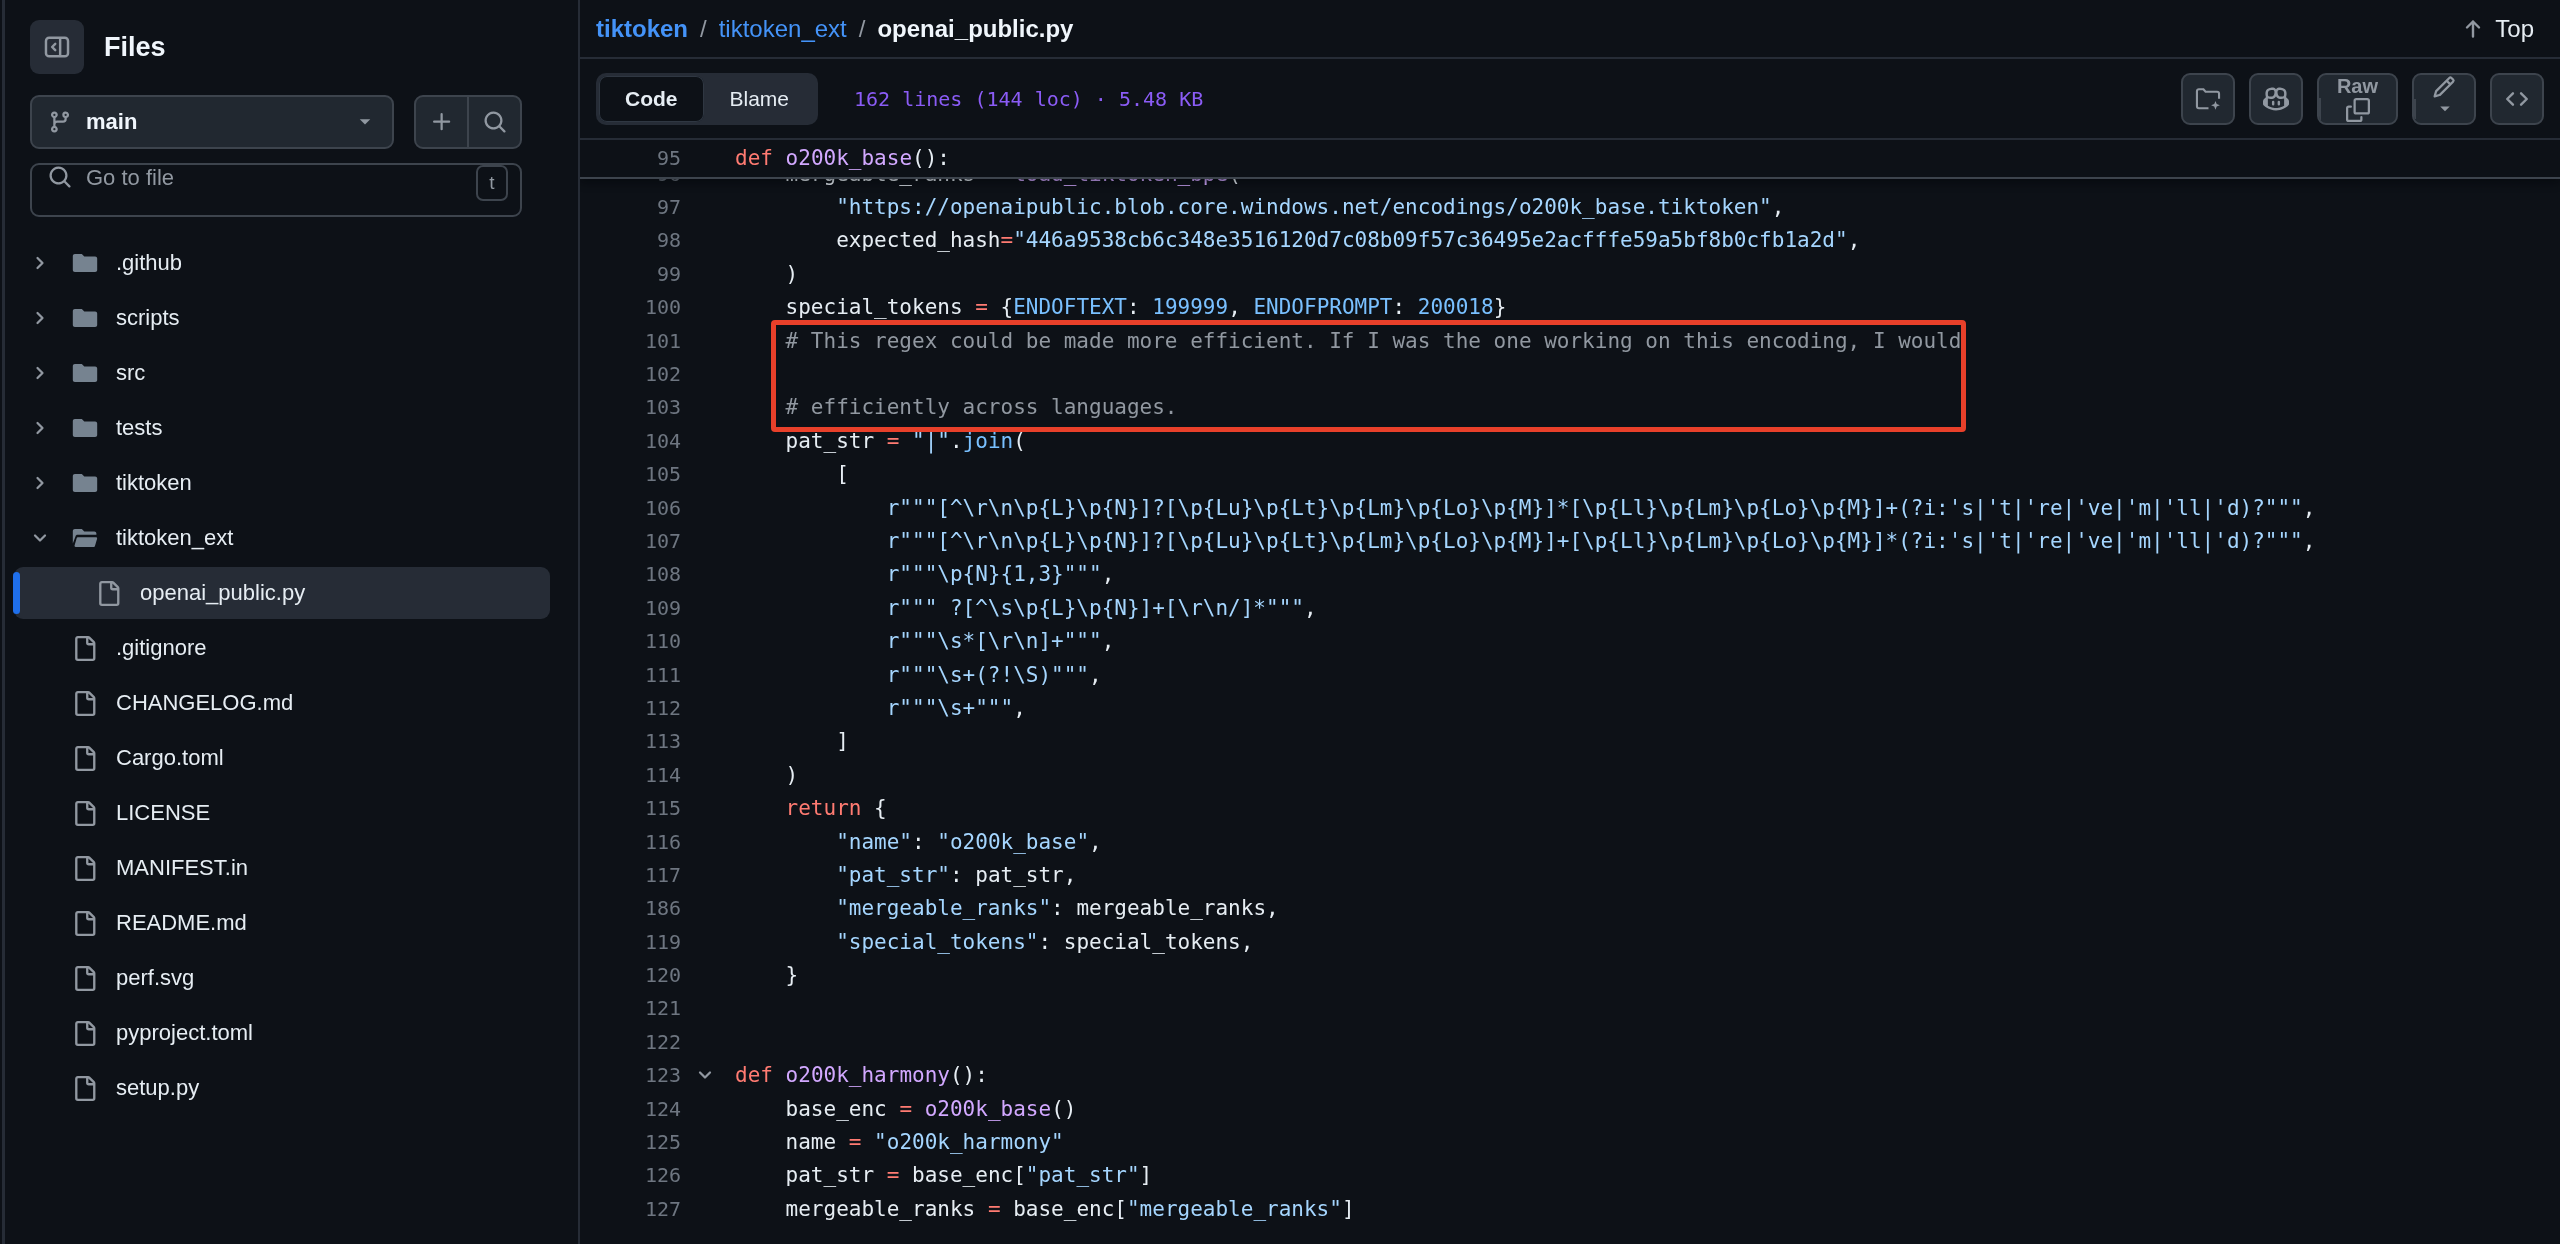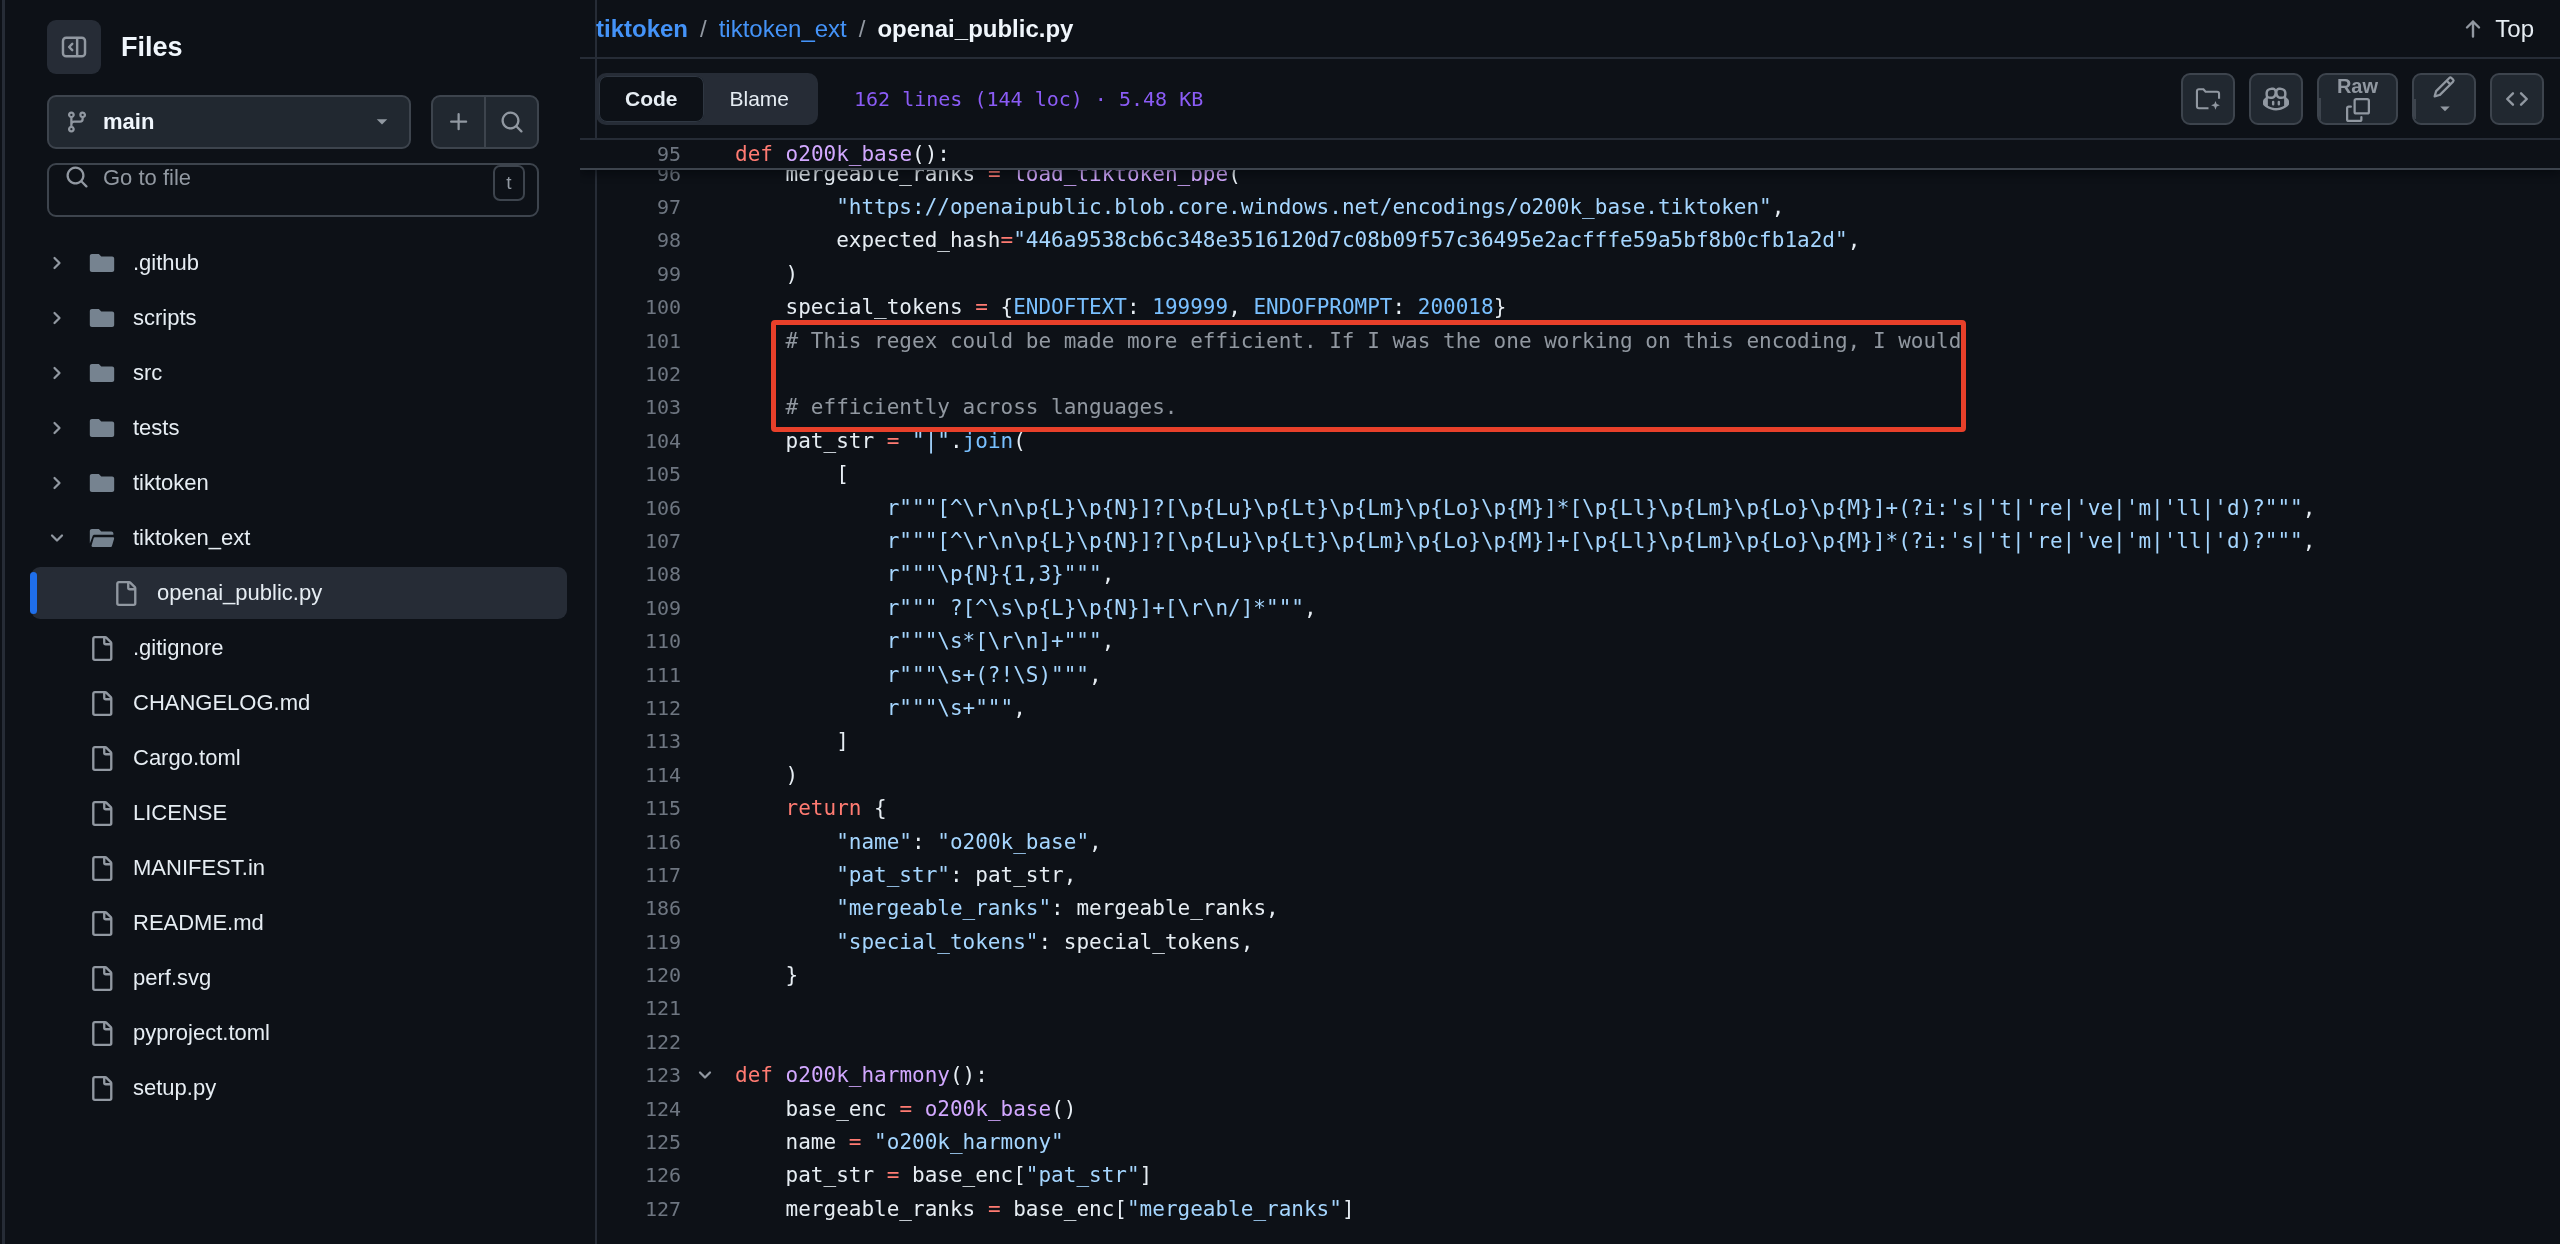--- a/index.html
+++ b/index.html
@@ -11,21 +11,21 @@
     position:relative;
   }
   body::before { 
     content:""; position:absolute; left:2px; top:0; bottom:0; width:3px;
     background:#262c36; z-index:20;
   }
   svg { display:block; }
 
   
   .sidebar {
-    position:absolute; left:17px; top:0; width:580px; height:1244px;
+    position:absolute; left:0; top:0; width:580px; height:1244px;
     border-right:2px solid #262c36;
   }
   .sidebar-header {
     position:absolute; top:20px; left:30px; height:54px;
     display:flex; align-items:center; gap:20px;
   }
   .collapse-btn {
     width:54px; height:54px; border-radius:9px; background:#262c36;
     display:flex; align-items:center; justify-content:center; color:#9198a1;
     border:none; cursor:pointer;
@@ -143,21 +143,21 @@
   }
   .ln .chev { position:absolute; right:20px; top:50%; transform:translateY(-50%); color:#9198a1; }
   .cl {
     font-family:"DejaVu Sans Mono", monospace; font-size:21px; white-space:pre;
     color:#e6edf3;
   }
   .tk-k{color:#ff7b72} .tk-o{color:#ff7b72} .tk-f{color:#d2a8ff}
   .tk-s{color:#a5d6ff} .tk-c{color:#79c0ff} .tk-m{color:#9198a1} .tk-p{color:#e6edf3}
 
   .sticky-line {
-    position:absolute; top:0; left:0; right:0; height:30px; background:#0d1117;
+    position:absolute; top:0; left:0; right:0; height:39px; background:#0d1117;
     border-bottom:2px solid #3d444d; display:flex; align-items:center; z-index:5;
     box-shadow:0 4px 8px rgba(1,4,9,.45);
   }
   .annotation-box {
     position:absolute; left:191px; top:180px; width:1195px; height:112px;
     border:5px solid #e8402a; border-radius:4px; z-index:6; pointer-events:none;
   }
 </style>
 </head>
 <body>

